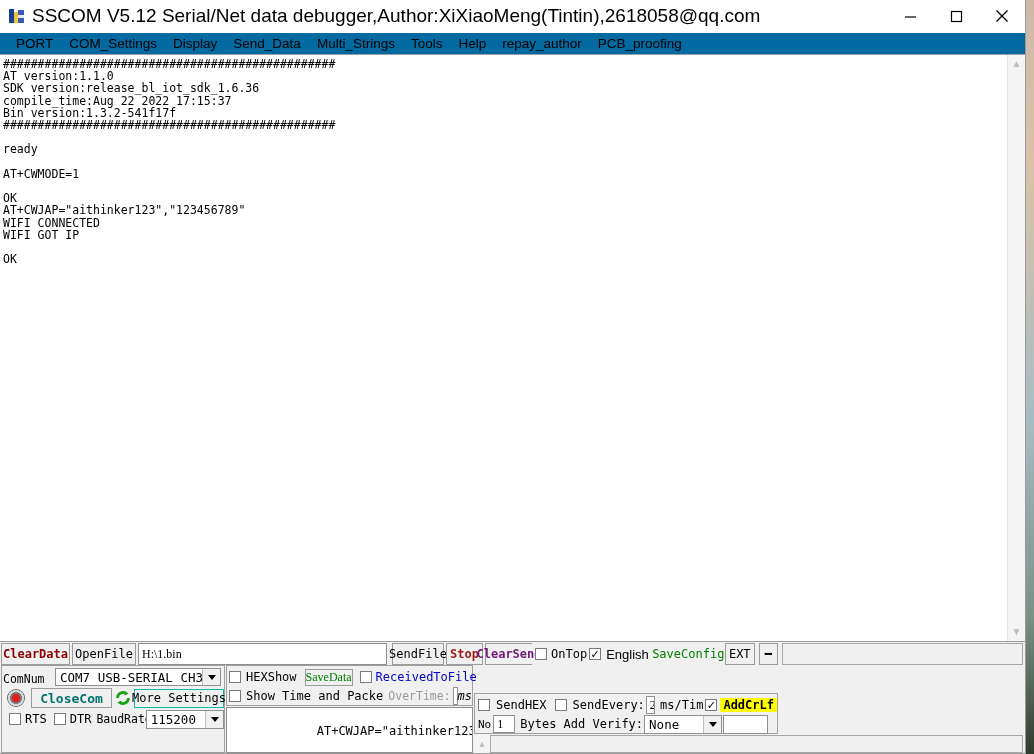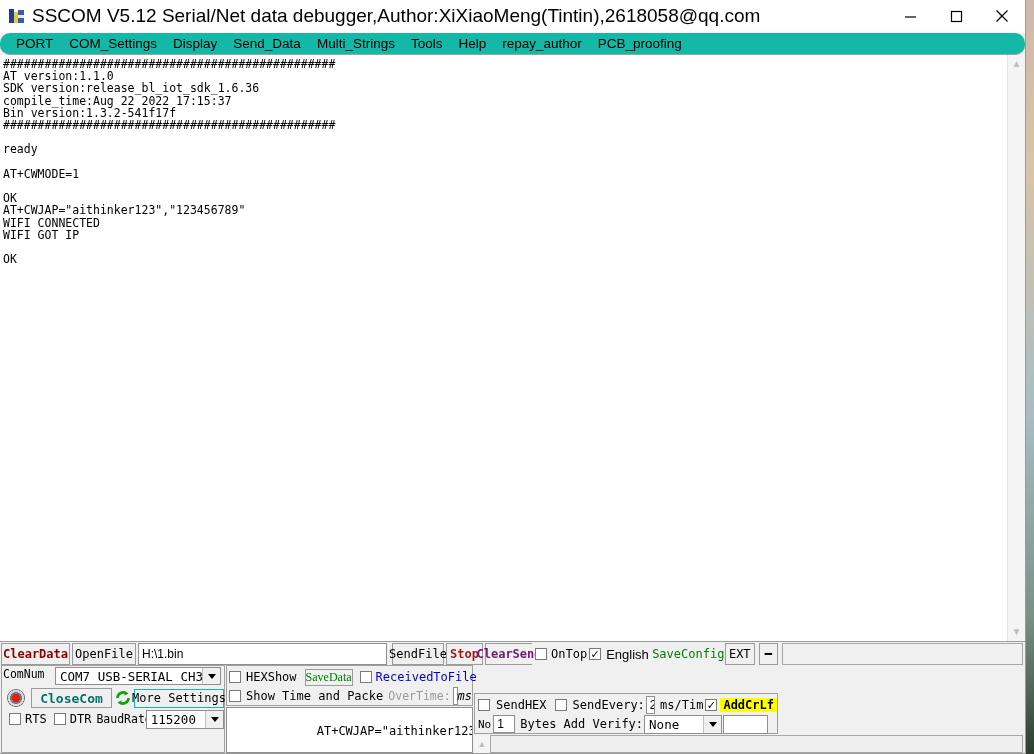--- a/index.html
+++ b/index.html
@@ -23,22 +23,22 @@
   .app-icon .b1{position:absolute;left:0;top:1px;width:5px;height:14px;background:#1c3f94;}
   .app-icon .b2{position:absolute;left:5px;top:4px;width:4px;height:11px;background:#e8c73a;}
   .app-icon .b3{position:absolute;left:9px;top:2px;width:6px;height:13px;background:#3a5ab0;}
   .app-icon .b4{position:absolute;left:9px;top:7px;width:6px;height:3px;background:#e8e8e8;}
   .title-text{font-size:19px;color:#000;white-space:nowrap;letter-spacing:0px;}
   .win-controls{margin-left:auto;display:flex;height:32px;}
   .wbtn{width:46px;height:32px;display:flex;align-items:center;justify-content:center;}
   .wbtn svg{display:block;}
   
   .menubar{
-    height:21px;flex:0 0 21px;background:#14b8a6;display:flex;align-items:center;
-    padding-left:8px;border-bottom:1px solid #a0a0a0;border-radius:10px;
+    height:21px;flex:0 0 21px;background:#0369a1;display:flex;align-items:center;
+    padding-left:8px;border-bottom:1px solid #a0a0a0;
   }
   .menuitem{font-size:13.5px;color:#000;padding:0 8px;white-space:nowrap;line-height:21px;}
   
   .termwrap{position:relative;flex:1 1 auto;background:#ffffff;display:flex;min-height:0;}
   .term{
     flex:1 1 auto;background:#ffffff;color:#000;
     font-family:"DejaVu Sans Mono","Liberation Mono",monospace;
     font-size:11.5px;line-height:12.2px;white-space:pre;
     padding:3px 0 0 3px;overflow:hidden;border-right:1px solid #ffffff;
   }
@@ -55,21 +55,21 @@
 
   .btn{
     border:1px solid #9b9b9b;background:#f0f0f0;box-sizing:border-box;
     display:flex;align-items:center;justify-content:center;
     font-family:"DejaVu Sans Mono","Liberation Mono",monospace;
     font-size:12px;color:#000;white-space:nowrap;font-weight:bold;
   }
   .btn.thin{font-weight:normal;}
   .txt{
     border:1px solid #8f8f8f;background:#fff;box-sizing:border-box;
-    font-family:Liberation Sans, sans-serif;
+    font-family:Liberation Serif, serif;
     font-size:12px;color:#000;display:flex;align-items:center;padding-left:3px;white-space:nowrap;
     overflow:hidden;
   }
   .lbl{
     font-family:"DejaVu Sans Mono","Liberation Mono",monospace;
     font-size:12px;color:#000;white-space:nowrap;display:flex;align-items:center;
   }
   .chk{
     width:12px;height:12px;border:1px solid #7a7a7a;background:#fff;box-sizing:border-box;
     display:flex;align-items:center;justify-content:center;flex:0 0 12px;
@@ -182,21 +182,21 @@
         </div>
         <div class="btn thin" style="width:71px;margin-left:4px;color:#008000;border:none;">SaveConfig</div>
         <div class="btn thin" style="width:30px;margin-left:1px;">EXT</div>
         <div class="btn" style="width:19px;margin-left:4px;">━</div>
         <div class="emptyPanelTop" style="flex:1 1 auto;margin-left:4px;margin-right:2px;"></div>
       </div>
 
       <div class="lower">
 
         <div class="grp" style="width:224px;flex:0 0 224px;margin-left:1px;padding:1px 0 0 1px;box-sizing:border-box;">
-          <div style="display:flex;align-items:flex-start;height:19px;">
+          <div style="display:flex;align-items:flex-end;height:19px;">
             <div class="lbl" style="width:52px;flex:0 0 52px;font-size:11.5px;">ComNum</div>
             <div class="combo" style="width:166px;height:18px;">
               <div class="cv">COM7 USB-SERIAL CH340</div>
               <div class="ca">
                   <span class="tri"></span>
                 </div>
             </div>
           </div>
           <div style="display:flex;align-items:center;height:22px;margin-top:1px;">
             <div style="width:18px;height:18px;flex:0 0 18px;border-radius:50%;background:radial-gradient(circle at 50% 50%,#e02020 0 32%,#7a7a7a 34% 46%,#d8d8d8 48% 62%,#6a6a6a 64% 100%);margin-left:4px;"></div>

